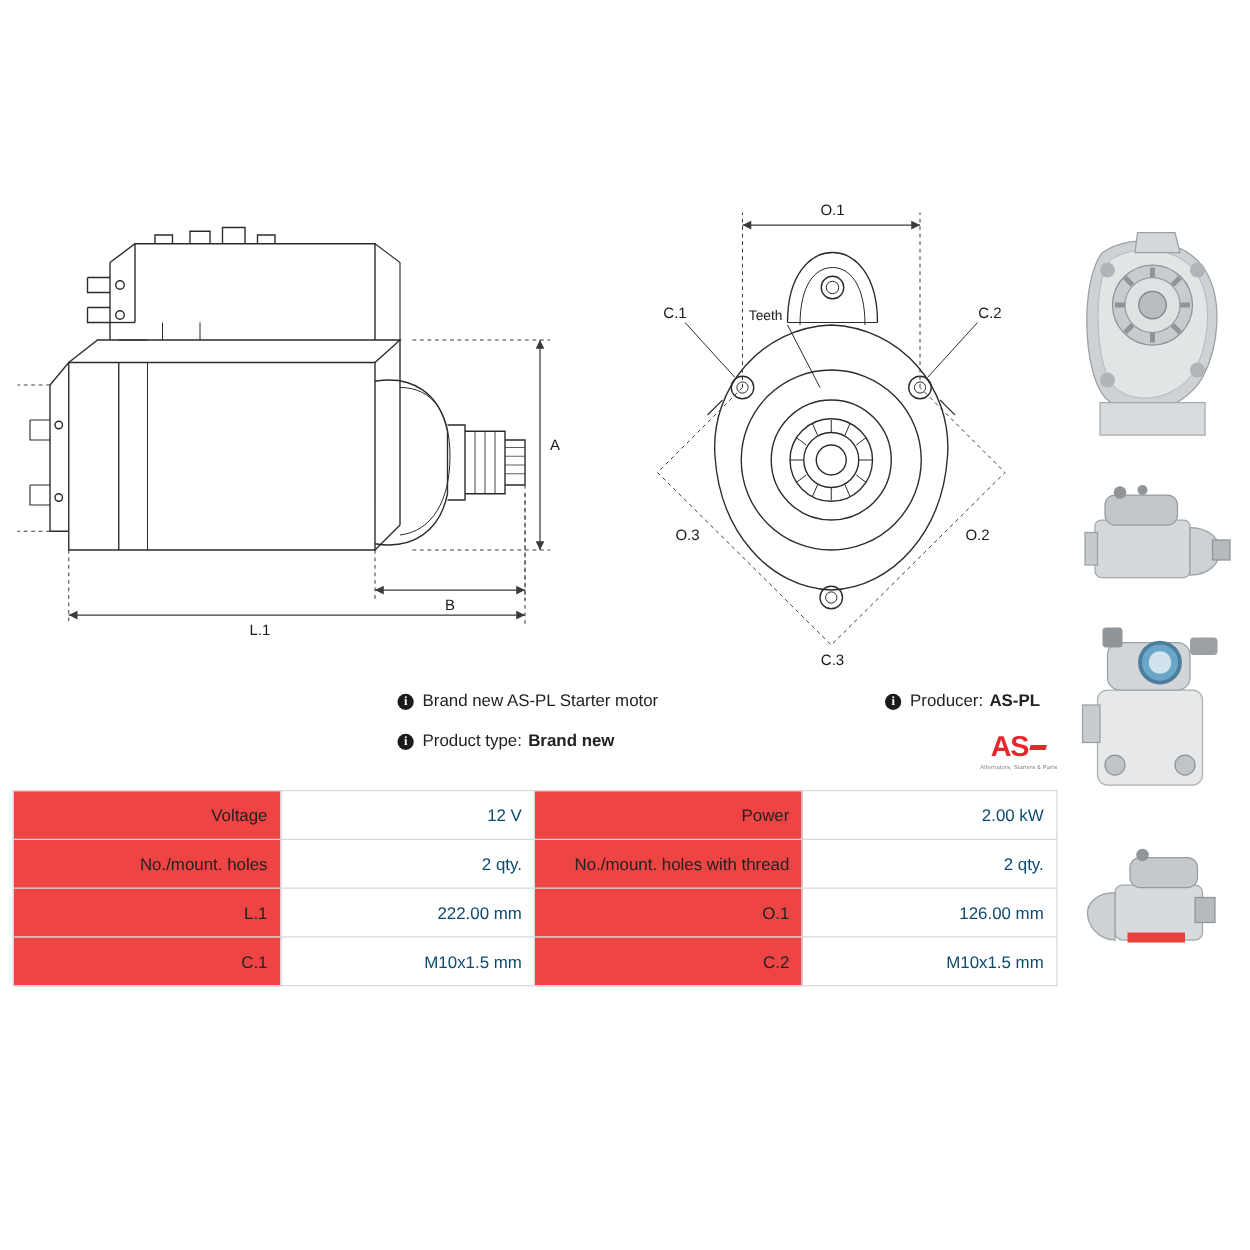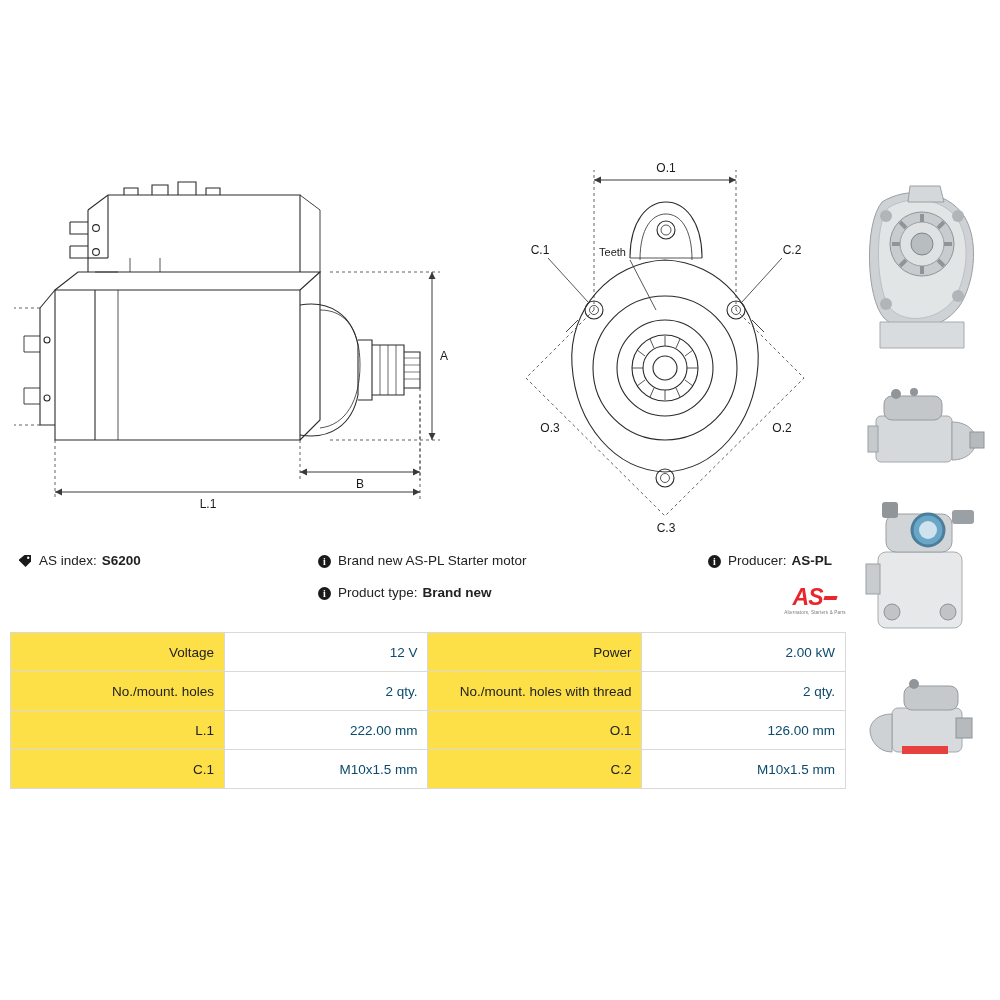--- a/index.html
+++ b/index.html
@@ -33,38 +33,38 @@
     background:#1a1a1a;color:#fff;font-size:10px;line-height:13px;text-align:center;
     margin-right:7px;font-family:"Liberation Serif",serif;font-weight:bold;
   }
   .std-line{color:#e8262b;font-weight:bold;font-size:13px;letter-spacing:.2px;}
   .chk{display:inline-block;width:12px;height:12px;border:1.6px solid #e8262b;margin-right:7px;position:relative;}
   .chk:after{content:"";position:absolute;left:2px;top:4.5px;width:6px;height:2.5px;border-left:2px solid #e8262b;border-bottom:2px solid #e8262b;transform:rotate(-45deg);}
 
   
   .logo{position:absolute;left:780px;top:586px;width:70px;text-align:center;}
   .logo-as{
-    display:inline-block;font-weight:bold;font-style:italic;font-size:23px;color:#e8262b;
+    display:inline-block;font-weight:bold;font-size:23px;color:#e8262b;
     letter-spacing:-1px;line-height:22px;
   }
   .logo-bar{display:inline-block;width:13px;height:4px;background:#e8262b;transform:skewX(-16deg);margin-left:2px;position:relative;top:-5px;}
   .logo-sub{font-size:4.6px;color:#7b7b7b;letter-spacing:.15px;margin-top:1px;}
 
   
   table.specs{
     position:absolute;left:10px;top:632px;width:836px;
     border-collapse:collapse;font-size:13.5px;
   }
   table.specs td{
     border:1px solid #d9d9d9;
     height:30px;
     padding:4px 10px;
     vertical-align:middle;
   }
-  td.lbl{width:210px;text-align:right;color:#222;background:#fde047;}
+  td.lbl{width:210px;text-align:right;color:#222;background:#ef4444;}
   td.val{width:200px;text-align:right;color:#0c4a6e;}
 
   
   .photos{position:absolute;left:852px;top:172px;width:140px;}
   .photo{position:relative;width:140px;margin-bottom:4px;background:#fff;}
   svg{display:block;}
 </style>
 </head>
 <body>
 
@@ -212,30 +212,20 @@
         <text x="80" y="282" font-size="12" fill="#1a1a1a" font-family="Liberation Sans, sans-serif" text-anchor="middle">O.3</text>
         <text x="312" y="282" font-size="12" fill="#1a1a1a" font-family="Liberation Sans, sans-serif" text-anchor="middle">O.2</text>
         <text x="156" y="106" font-size="11" fill="#1a1a1a" font-family="Liberation Sans, sans-serif" text-anchor="end">Teeth</text>
       </svg>
     </div>
   </div>
 
   <div class="info">
 
     <div class="info-col c1">
-      <div class="info-line">
-        <span class="tag-icon">
-          <svg width="14" height="14" viewBox="0 0 14 14">
-              <path d="M1 5.5 L6.5 1 L13 1 L13 7.5 L7.5 13 L1 6.5 Z" fill="#1a1a1a"></path>
-              <circle cx="10.2" cy="3.8" r="1.2" fill="#fff"></circle>
-            </svg>
-        </span>
-        <span class="txt">AS index:</span>
-        <span class="txt bold" style="margin-left:5px">S6200</span>
-      </div>
     </div>
 
     <div class="info-col c2">
       <div class="info-line">
         <span class="i-icon">i</span>
         <span class="txt">Brand new AS-PL Starter motor</span>
       </div>
       <div class="info-line">
         <span class="i-icon">i</span>
         <span class="txt">Product type:</span>

